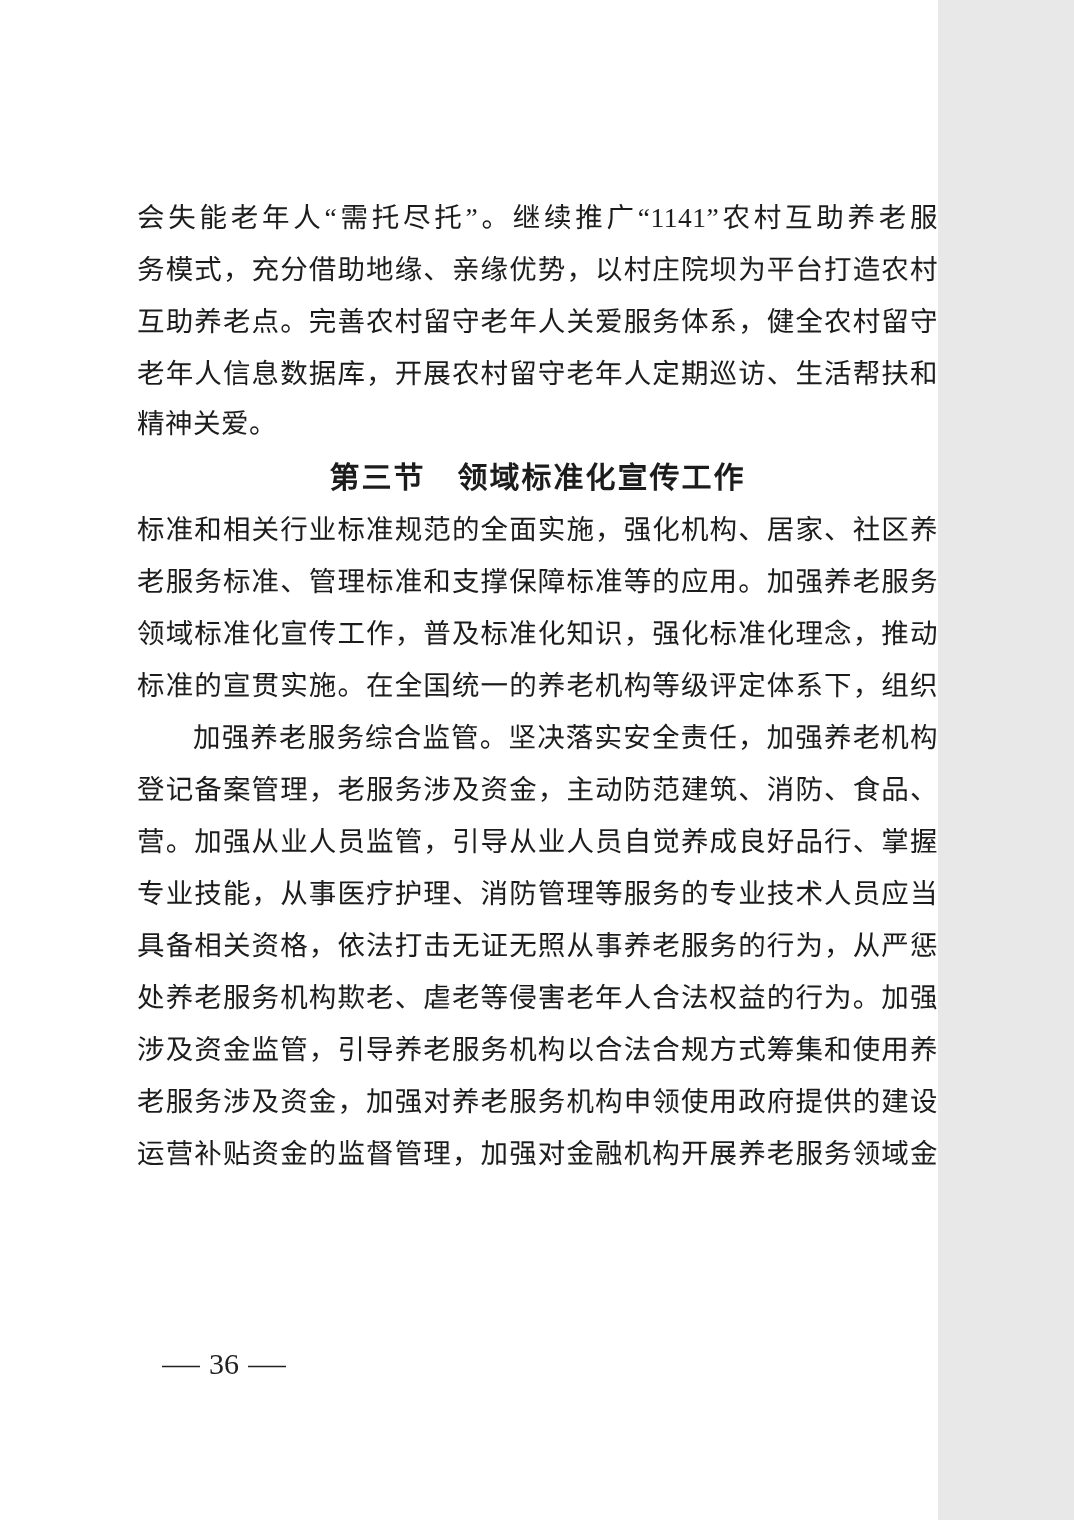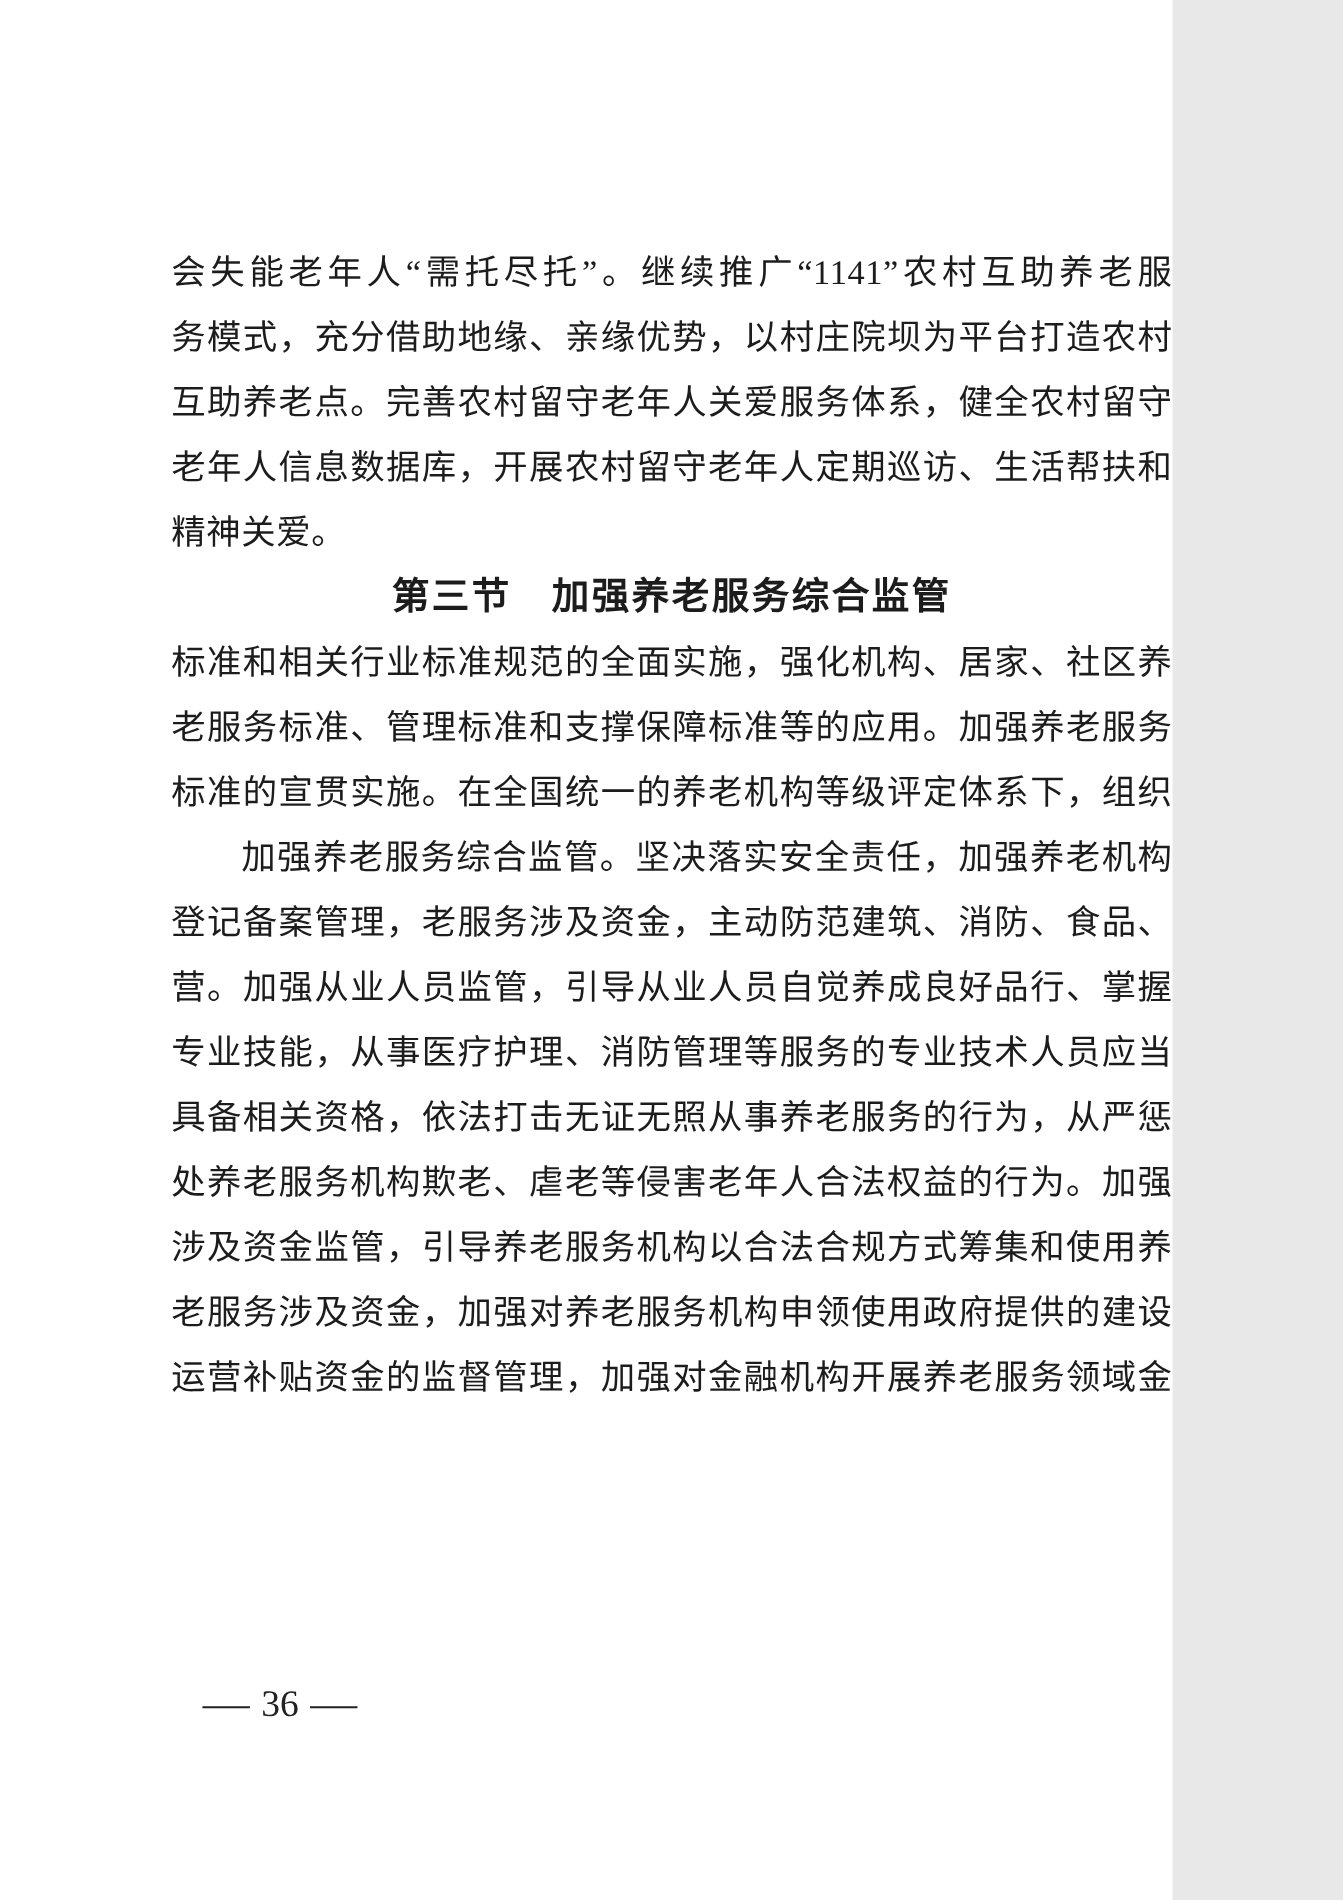--- a/index.html
+++ b/index.html
@@ -28,20 +28,21 @@
     font-size: 27.5px;
     white-space: nowrap;
     text-align: justify;
     text-align-last: justify;
     text-justify: inter-character;
     letter-spacing: 0.5px;
   }
   .line.last {
     text-align: left;
     text-align-last: left;
+    font-family: Liberation Mono, monospace;
   }
   .line.indent {
     text-indent: 56px;
   }
   .heading {
     height: 52px;
     line-height: 52px;
     margin: 0;
     font-size: 30px;
     font-weight: bold;
@@ -73,25 +74,26 @@
   <main class="text-block">
 
     <div class="para">
       <div class="line">会失能老年人“需托尽托”。继续推广“1141”农村互助养老服</div>
       <div class="line">务模式，充分借助地缘、亲缘优势，以村庄院坝为平台打造农村</div>
       <div class="line">互助养老点。完善农村留守老年人关爱服务体系，健全农村留守</div>
       <div class="line">老年人信息数据库，开展农村留守老年人定期巡访、生活帮扶和</div>
       <div class="line last">精神关爱。</div>
     </div>
 
-    <h2 class="heading">第三节　加强养老服务综合监管</h2>
+    <h2 class="heading">第三节　领域标准化宣传工作</h2>
 
     <div class="para">
       <div class="line">标准和相关行业标准规范的全面实施，强化机构、居家、社区养</div>
       <div class="line">老服务标准、管理标准和支撑保障标准等的应用。加强养老服务</div>
+      <div class="line">领域标准化宣传工作，普及标准化知识，强化标准化理念，推动</div>
       <div class="line">标准的宣贯实施。在全国统一的养老机构等级评定体系下，组织</div>
     </div>
 
     <div class="para">
       <div class="line indent">加强养老服务综合监管。坚决落实安全责任，加强养老机构</div>
       <div class="line">登记备案管理，老服务涉及资金，主动防范建筑、消防、食品、</div>
       <div class="line">营。加强从业人员监管，引导从业人员自觉养成良好品行、掌握</div>
       <div class="line">专业技能，从事医疗护理、消防管理等服务的专业技术人员应当</div>
       <div class="line">具备相关资格，依法打击无证无照从事养老服务的行为，从严惩</div>
       <div class="line">处养老服务机构欺老、虐老等侵害老年人合法权益的行为。加强</div>

